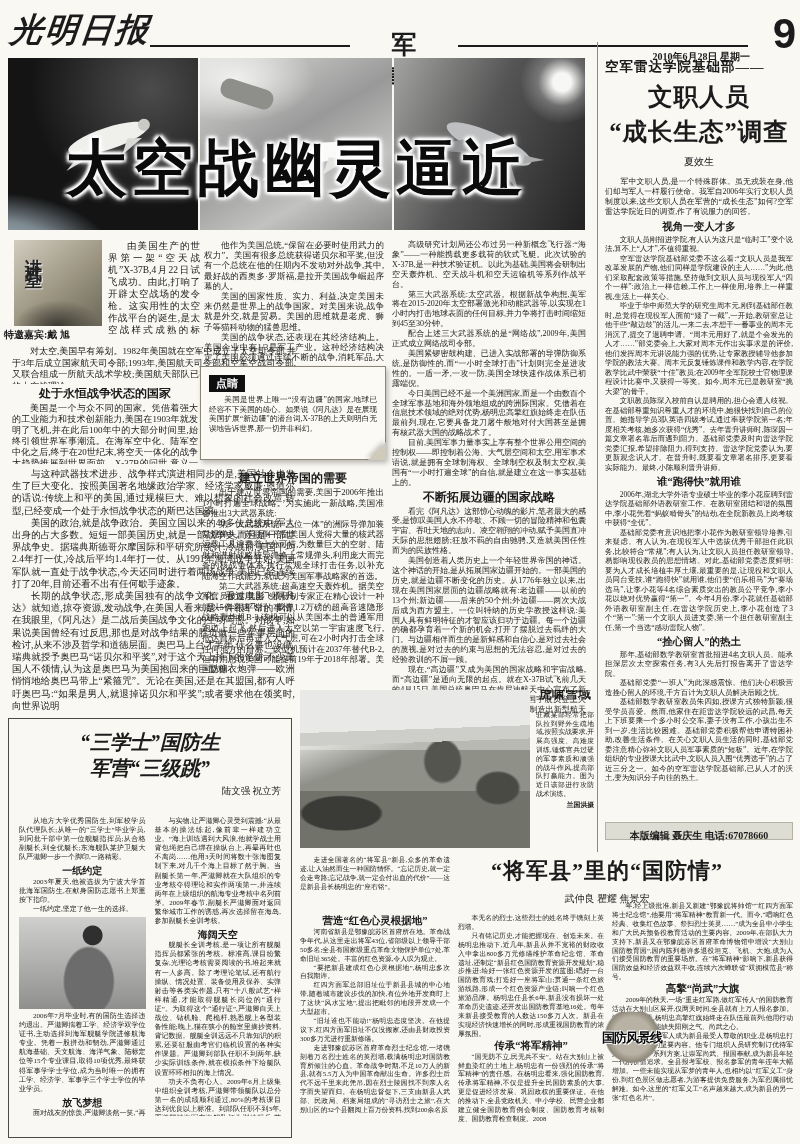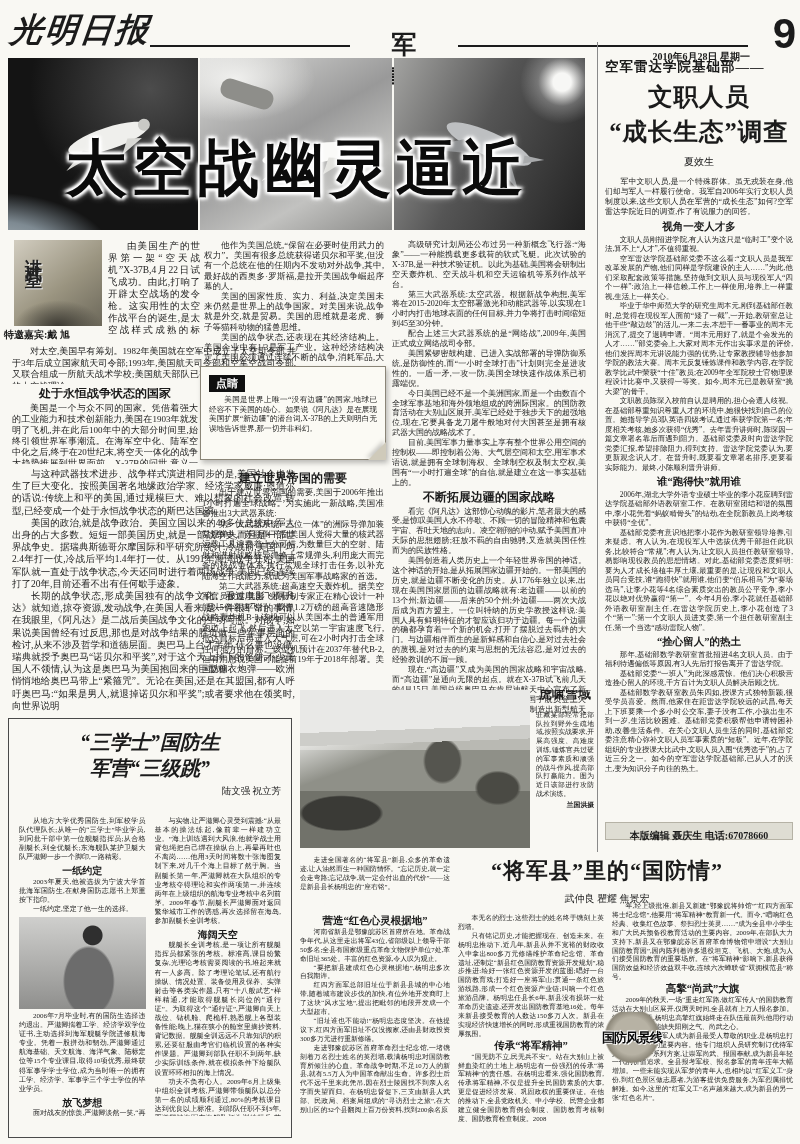--- a/index.html
+++ b/index.html
@@ -188,21 +188,21 @@
       <h4 class="sub">建立世界帝国的需要</h4>
       <p class="para">出于建立世界帝国的需要,美国于2006年推出1小时打遍全球战略。为实施此一新战略,美国准备推出3大武器系统:</p>
       <p class="para">第一大武器系统:“三位一体”的洲际导弹加装常规弹头。苏联倒下后,美国人觉得大量的核武器运载工具浪费着十分可惜,为数量巨大的空射、陆射和潜射战略核导弹换上常规弹头,利用庞大而完备的核战争体系,执行常规全球打击任务,以补充陆海空作战能力,就成为美国军事战略家的首选。</p>
       <p class="para">第二大武器系统:超高速空天轰炸机。据美空军官员披露,美国飞机研制专家正在精心设计一种能以5倍音速飞行、载弹1.2万磅的超高音速隐形战略轰炸机B-3,该机可以从美国本土的普通军用跑道上起飞,然后进入太空以第一宇宙速度飞行,抵达目标后再进入大气层,可在2小时内打击全球任何地方的目标。该型机预计在2037年替代B-2,但有消息说美国可能提前19年于2018年部署。美国防部</p>
     </div>
   <div class="col" id="colC">
       <p class="para">高级研究计划局还公布过另一种新概念飞行器:“海象”——一种能携载更多载荷的软式飞艇。此次试验的X-37B,是一种技术验证机。以此为基础,美国将会研制出空天轰炸机、空天战斗机和空天运输机等系列作战平台。</p>
       <p class="para">第三大武器系统:太空武器。根据新战争构想,美军将在2015-2020年太空部署激光和动能武器等,以实现在1小时内打击地球表面的任何目标,并力争将打击时间缩短到45至30分钟。</p>
       <p class="para">配合上述三大武器系统的是“网络战”,2009年,美国正式成立网络战司令部。</p>
       <p class="para">美国紧锣密鼓构建、已进入实战部署的导弹防御系统,是防御性的,而“一小时全球打击”计划则完全是进攻性的。一盾一矛,一攻一防,美国全球快速作战体系已初露端倪。</p>
-      <p class="para">今日美国已经不是一个美洲国家,而是一个由数百个全球军事基地和海外领地组成的跨洲际国家。的国防教育活动在大别山区展开,美军已经处于独步天下的超强地位,现在,它要具备龙刀屠牛般地对付大国甚至是拥有核武器大国的战略战术了。</p>
+      <p class="para">今日美国已经不是一个美洲国家,而是一个由数百个全球军事基地和海外领地组成的跨洲际国家。凭借着在信息技术领域的绝对优势,杨明忠高擎红旗始终走在队伍最前列,现在,它要具备龙刀屠牛般地对付大国甚至是拥有核武器大国的战略战术了。</p>
       <p class="para">目前,美国军事力量事实上享有整个世界公用空间的控制权——即控制着公海、大气层空间和太空,用军事术语说,就是拥有全球制海权、全球制空权及制太空权,美国有“一小时打遍全球”的自信,就是建立在这一事实基础上的。</p>
       <h4 class="sub">不断拓展边疆的国家战略</h4>
       <p class="para">看完《阿凡达》这部惊心动魄的影片,笔者最大的感受,是惊叹美国人永不停歇、不顾一切的冒险精神和包囊宇宙、吞吐天地的志向。凌空翱翔的冲动,赋予美国直冲天际的思想翅膀;狂放不羁的自由驰骋,又造就美国任性而为的民族性格。</p>
       <p class="para">美国创造着人类历史上一个年轻世界帝国的神话。这个神话的开始,是从拓展国家边疆开始的。一部美国的历史,就是边疆不断变化的历史。从1776年独立以来,出现在美国国家层面的边疆战略就有:老边疆——以前的13个州;新边疆——后来的50个州;外边疆——两次大战后成为西方盟主。一位叫特纳的历史学教授这样说:美国人具有鲜明特征的才智应该归功于边疆。每一个边疆的确都孕育着一个新的机会,打开了摆脱过去羁绊的大门。与边疆相伴而生的是新鲜感和自信心,是对过去社会的蔑视,是对过去的约束与思想的无法容忍,是对过去的经验教训的不屑一顾。</p>
       <p class="para">现在,“高边疆”又成为美国的国家战略和宇宙战略,而“高边疆”是通向无限的起点。就在X-37B试飞前几天的4月15日,美国总统奥巴马在肯尼迪航天中心宣布了新太空探索计划,希望在有生之年看到美国宇航员登上火星。奥巴马说:“截至2025年,我们希望能制造出新型航天器,能承担深层次太空探索任务,使我们能够探索月球以外的太空,截至本世纪30年代中期,我相信能将人类送上火星运行轨道,并能安全返回地球,然后再实现登陆火星。”他说:“我希望能在我的有生之年看到这一切。”</p>
     </div>
 
   <div id="dianjing">
     <span class="dj-label">点睛</span>
     <p class="dj-text">美国是世界上唯一“没有边疆”的国家,地球已经容不下美国的雄心。如果说《阿凡达》是在展现美国扩展“新边疆”的潜台词,X-37B的上天则明白无误地告诉世界,那一切并非科幻。</p>
@@ -220,21 +220,21 @@
     <div class="sb-body">
         <h4 class="sub">视角一变人才多</h4>
         <p class="para">文职人员刚招进学院,有人认为这只是“临时工”变个说法,算不上“人才”,不值得重视。</p>
         <p class="para">空军雷达学院基础部党委不这么看:“文职人员是我军改革发展的产物,他们同样是学院建设的主人……”为此,他们采取配套政策等措施,坚持做到文职人员与现役军人“四个一样”:政治上一样信赖,工作上一样使用,培养上一样重视,生活上一样关心。</p>
         <p class="para">毕业于华中师范大学的研究生周本元,刚到基础部任教时,总觉得在现役军人面前“矮了一截”,一开始,教研室总让他干些“敲边鼓”的活儿,一来二去,本想干一番事业的周本元消沉了,提交了退聘申请。“周本元用好了,就是个会发光的人才……”部党委会上,大家对周本元作出实事求是的评价,他们发挥周本元讲说能力强的优势,让专家教授辅导他参加学院的教法大赛。周本元反复锤炼课件和教学内容,在学院教学比武中荣获“十佳”教员;在2009年全军院校士官物理课程设计比赛中,又获得一等奖。如今,周本元已是教研室“挑大梁”的骨干。</p>
         <p class="para">文职教员陈琛入校前自认是聘用的,担心会遭人歧视。在基础部尊重知识尊重人才的环境中,她很快找到自己的位置。她指导学员3队英语四级考试,通过率获学院第一名;年度相关考核,她多次获得“优秀”。去年晋升讲师时,陈琛因一篇文章署名靠后而遇到阻力。基础部党委及时向雷达学院党委汇报,希望排除阻力,得到支持。雷达学院党委认为,要更新观念识人才。在晋升时,既要看文章署名排序,更要看实际能力。最终,小陈顺利晋升讲师。</p>
         <h4 class="sub">谁“跑得快”就用谁</h4>
         <p class="para">2006年,湖北大学外语专业硕士毕业的李小花应聘到雷达学院基础部外语教研室工作。在教研室团结和谐的氛围中,李小花凭着“蚂蚁啃骨头”的钻劲,在全院新教员上岗考核中获得“全优”。</p>
         <p class="para">基础部党委有意识地把李小花作为教研室领导培养,引来疑虑。有人认为,在现役军人中选拔优秀干部担任此职务,比较符合“常规”;有人认为,让文职人员担任教研室领导,易影响现役教员的思想情绪。对此,基础部党委态度鲜明:要为人才成长培植丰厚土壤,最重要的是,让现役和文职人员同台竞技,谁“跑得快”就用谁,他们变“伯乐相马”为“赛场选马”,让李小花等4名综合素质突出的教员公平竞争,李小花以绝对优势赢得“第一”。今年4月份,李小花就任基础部外语教研室副主任,在雷达学院历史上,李小花创造了3个“第一”:第一个文职人员进支委,第一个担任教研室副主任,第一个当选“感动雷院人物”。</p>
         <h4 class="sub">“拴心留人”的热土</h4>
-        <p class="para">那年,基础部数学教研室首批招进4名文职人员。由于福利待遇偏低等原因,有3人先后打报告离开了雷达学院。</p>
+        <p class="para">那年,基础部数学教研室首批招进4名文职人员。能承担深层次太空探索任务,有3人先后打报告离开了雷达学院。</p>
         <p class="para">基础部党委“一班人”为此深感震惊。他们决心积极营造拴心留人的环境,千方百计为文职人员解决后顾之忧。</p>
         <p class="para">基础部数学教研室教员朱四如,授课方式独特新颖,很受学员喜爱。然而,他家住在距雷达学院较远的武昌,每天上下班要乘一个多小时公交车,妻子没有工作,小孩出生不到一岁,生活比较困难。基础部党委积极帮他申请特困补助,改善生活条件。在关心文职人员生活的同时,基础部党委注意精心弥补文职人员军事素质的“短板”。近年,在学院组织的专业授课大比武中,文职人员入围“优秀选手”的,占了近三分之一。如今的空军雷达学院基础部,已从人才的沃土,变为知识分子向往的热土。</p>
       </div>
   </aside>
   <div id="editor-note">本版编辑 聂庆生 电话:67078660</div>
 
   <section id="navy-box">
     <h2 class="navy-title"><span>“三学士”国防生</span><br><span>军营“三级跳”</span></h2>
     <div class="navy-byline">陆文强 祝立芳</div>
     <div class="navy-cols">

